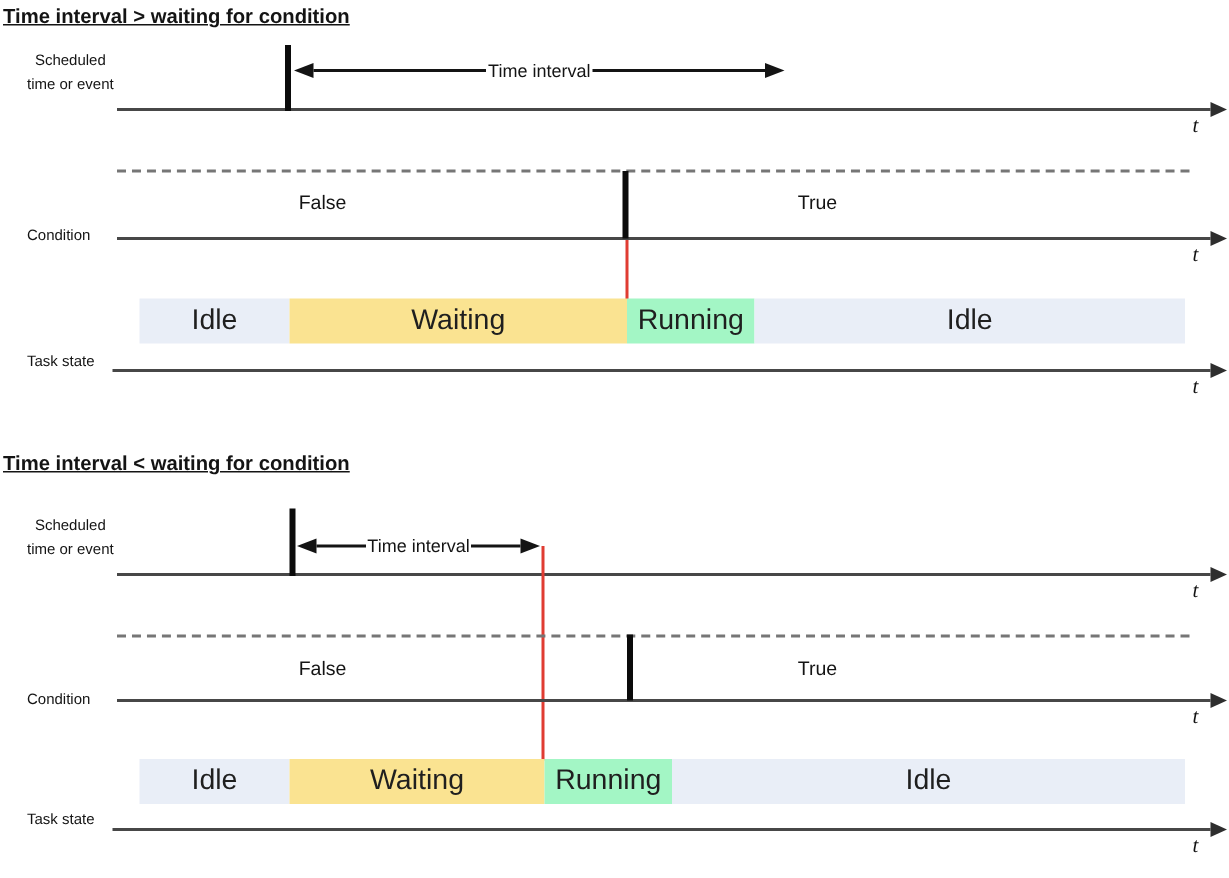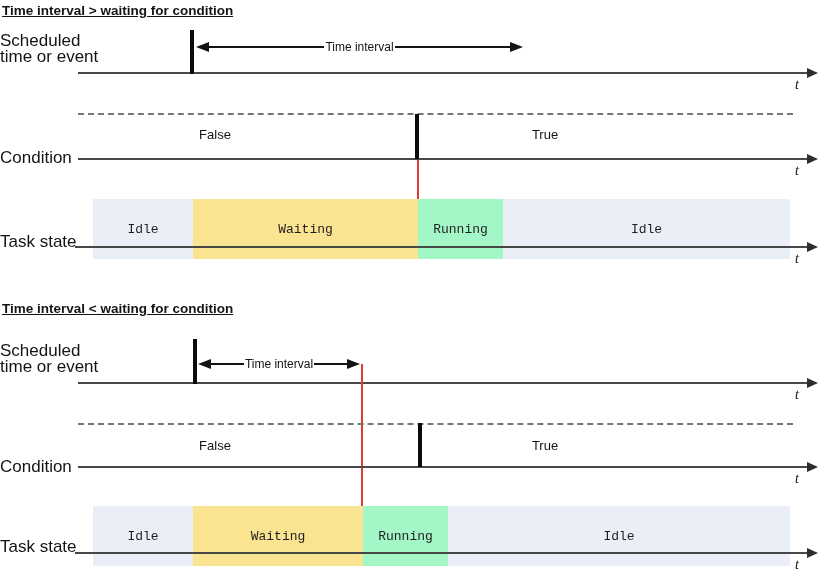--- a/index.html
+++ b/index.html
@@ -4,21 +4,21 @@
 <style>
   html,body{margin:0;padding:0;background:#fff;}
   body{width:819px;height:585px;position:relative;overflow:hidden;
        font-family:"Liberation Sans",sans-serif;color:#141414;}
   .canvas{position:absolute;inset:0;border-radius:14px;}
 
   .title{position:absolute;left:2px;font-weight:bold;font-size:13.5px;
          text-decoration:underline;color:#141414;white-space:nowrap;}
   #d1-title{top:3px;} #d2-title{top:301px;}
 
-  .rowlab{position:absolute;left:0;font-size:17px;line-height:16px;white-space:pre-line;}
+  .rowlab{position:absolute;left:18px;font-size:10px;line-height:16px;white-space:pre-line;text-align:center;}
   #d1-sched-lab{top:33px;} #d1-cond-lab{top:150px;} #d1-task-lab{top:234px;}
   #d2-sched-lab{top:343px;} #d2-cond-lab{top:459px;} #d2-task-lab{top:539px;}
 
   .axis{position:absolute;height:2px;background:#474747;}
   .axis .head{position:absolute;right:-11px;top:-4px;width:0;height:0;
               border-left:11px solid #2e2e2e;border-top:5px solid transparent;
               border-bottom:5px solid transparent;}
   #d1-ax-sched{left:78px;top:72px;width:729px;}
   #d1-ax-cond {left:78px;top:158px;width:729px;}
   #d1-ax-task {left:75px;top:246px;width:732px;}
@@ -46,22 +46,22 @@
   .ah.left {border-right:13px solid #141414;border-top:5px solid transparent;border-bottom:5px solid transparent;}
   .ah.right{border-left:13px solid #141414;border-top:5px solid transparent;border-bottom:5px solid transparent;}
   .ilabel{font-size:12px;color:#141414;padding:0 1px;white-space:nowrap;}
   #d1-iarrow{left:196px;top:42px;width:327px;}
   #d2-iarrow{left:198px;top:359px;width:162px;}
 
   .state{position:absolute;width:140px;text-align:center;font-size:13px;}
   #d1-false{left:145px;top:127px;} #d1-true{left:475px;top:127px;}
   #d2-false{left:145px;top:438px;} #d2-true{left:475px;top:438px;}
 
-  .seg{position:absolute;height:60px;display:flex;align-items:center;
-       justify-content:center;font-size:13px;color:#1f1f1f;font-family:Liberation Mono, monospace;}
+  .seg{position:absolute;height:30px;display:flex;align-items:center;
+       justify-content:center;font-size:19px;color:#1f1f1f;}
   #d1-seg0{left:93px; width:100px;top:199px;background:var(--idle,#e9eef7);}
   #d1-seg1{left:193px;width:225px;top:199px;background:var(--waiting,#fae391);}
   #d1-seg2{left:418px;width:85px; top:199px;background:var(--running,#a3f6c5);}
   #d1-seg3{left:503px;width:287px;top:199px;background:var(--idle,#e9eef7);}
   #d2-seg0{left:93px; width:100px;top:506px;background:var(--idle,#e9eef7);}
   #d2-seg1{left:193px;width:170px;top:506px;background:var(--waiting,#fae391);}
   #d2-seg2{left:363px;width:85px; top:506px;background:var(--running,#a3f6c5);}
   #d2-seg3{left:448px;width:342px;top:506px;background:var(--idle,#e9eef7);}
 
   .tlab{position:absolute;font-family:"Liberation Serif",serif;font-style:italic;

